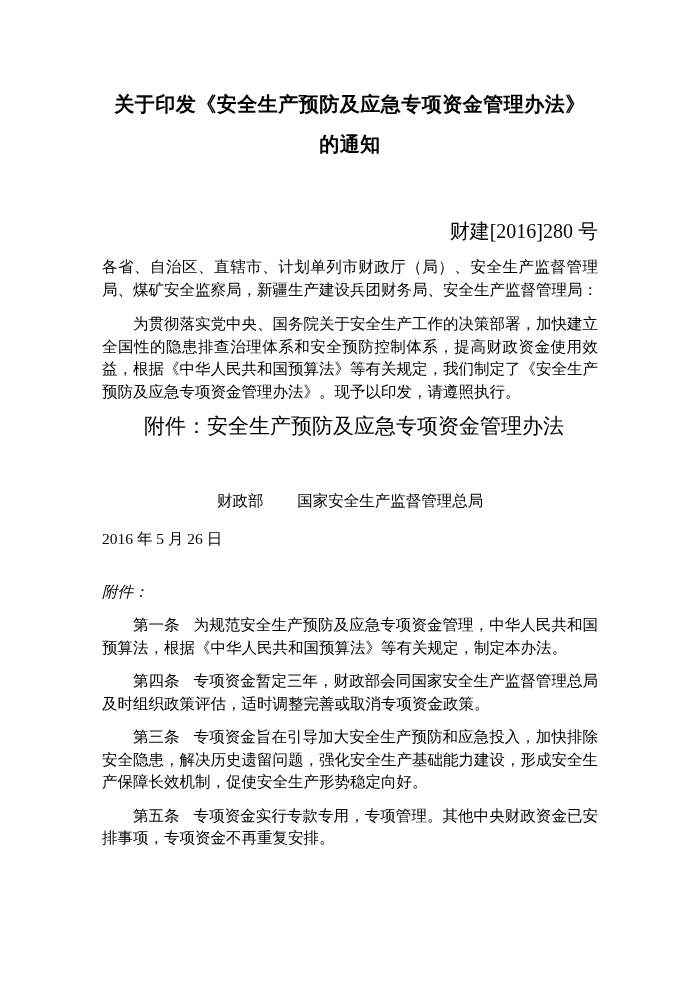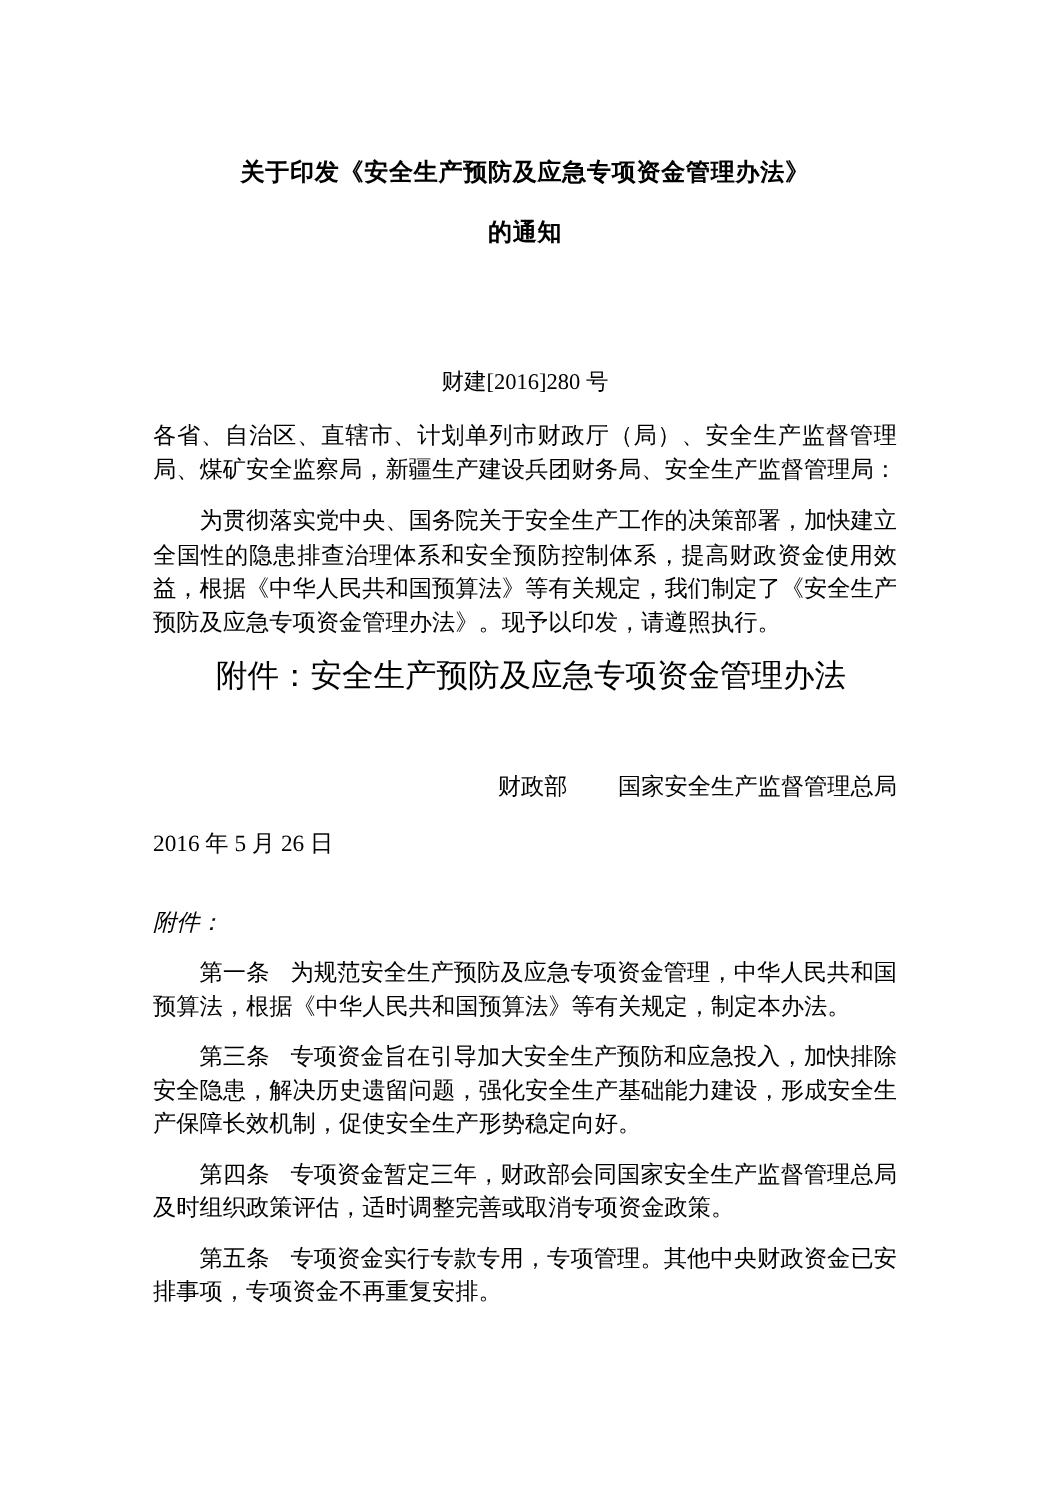--- a/index.html
+++ b/index.html
@@ -16,36 +16,36 @@
   }
   .page {
     position: relative;
     width: 700px;
     height: 990px;
     box-sizing: border-box;
     padding: 0 102px 0 102px;
     background: #ffffff;
   }
   .doc-title {
-    margin: 16px;
+    margin: 4px;
     padding-top: 80px;
     text-align: center;
-    font-size: 16px;
+    font-size: 20px;
     font-weight: 700;
     line-height: 40px;
     letter-spacing: 0.5px;
   }
   .doc-title .title-line {
     display: block;
   }
   .doc-number {
     margin: 0;
     padding-top: 52px;
-    text-align: center;
-    font-size: 15px;
+    text-align: right;
+    font-size: 20px;
     line-height: 22px;
   }
   .addressee {
     margin: 0;
     padding-top: 14px;
     font-size: 15.5px;
     line-height: 22.5px;
     text-align: justify;
     text-justify: inter-ideograph;
   }
@@ -63,21 +63,21 @@
     padding-top: 12px;
     font-size: 21px;
     line-height: 22.5px;
     text-indent: 2em;
   }
   .signers {
     margin: 0;
     padding-top: 52px;
     font-size: 15.5px;
     line-height: 22.5px;
-    text-align: right;
+    text-align: center;
     padding-right: 0px;
   }
   .signers .sign-gap {
     display: inline-block;
     width: 26px;
   }
   .sign-date {
     margin: 0;
     padding-top: 16px;
     font-size: 15.5px;
@@ -140,24 +140,24 @@
 
   <p class="attach-label">附件：</p>
 
 
   <p class="article">
     <span class="art-num">第一条</span><span>为规范安全生产预防及应急专项资金管理，中华人民共和国预算法，根据《中华人民共和国预算法》等有关规定，制定本办法。</span>
   </p>
 
 
   <p class="article">
-    <span class="art-num">第三条</span><span>专项资金旨在引导加大安全生产预防和应急投入，加快排除安全隐患，解决历史遗留问题，强化安全生产基础能力建设，形成安全生产保障长效机制，促使安全生产形势稳定向好。</span>
+    <span class="art-num">第四条</span><span>专项资金暂定三年，财政部会同国家安全生产监督管理总局及时组织政策评估，适时调整完善或取消专项资金政策。</span>
   </p>
 
   <p class="article">
-    <span class="art-num">第四条</span><span>专项资金暂定三年，财政部会同国家安全生产监督管理总局及时组织政策评估，适时调整完善或取消专项资金政策。</span>
+    <span class="art-num">第三条</span><span>专项资金旨在引导加大安全生产预防和应急投入，加快排除安全隐患，解决历史遗留问题，强化安全生产基础能力建设，形成安全生产保障长效机制，促使安全生产形势稳定向好。</span>
   </p>
 
   <p class="article">
     <span class="art-num">第五条</span><span>专项资金实行专款专用，专项管理。其他中央财政资金已安排事项，专项资金不再重复安排。</span>
   </p>
 
 </div>
 
 </body></html>

